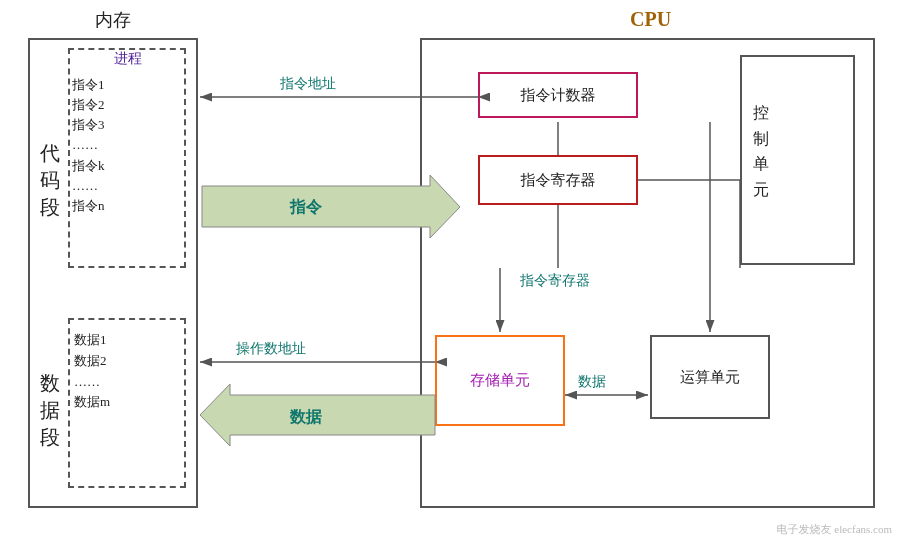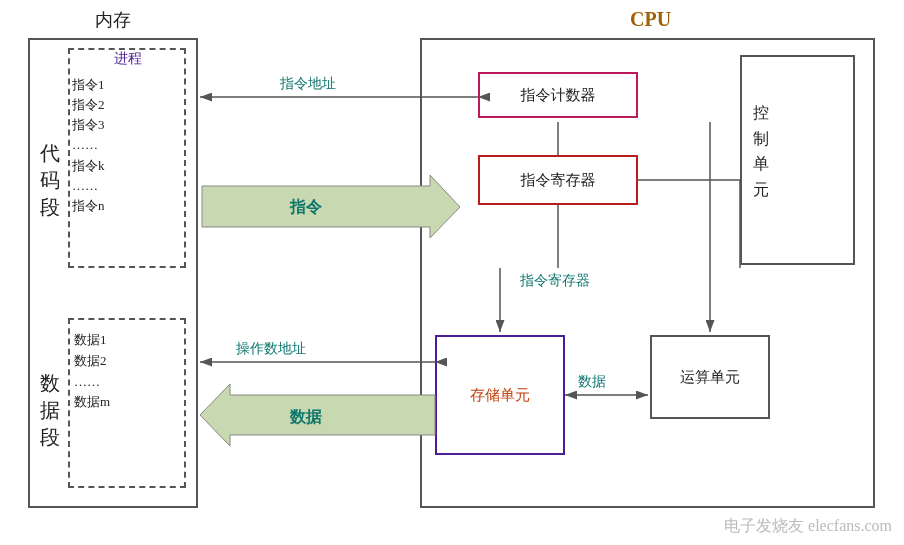--- a/index.html
+++ b/index.html
@@ -182,28 +182,28 @@
       font-size: 15px;
       color: #222;
     }
 
     
     .storage-unit-box {
       position: absolute;
       top: 335px;
       left: 435px;
       width: 130px;
-      height: 120px;
-      border: 2px solid #4c1d95;
+      height: 91px;
+      border: 2px solid #f97316;
       background: #fff;
       display: flex;
       align-items: center;
       justify-content: center;
       font-size: 15px;
-      color: #c2410c;
+      color: #a21caf;
     }
 
     
     .alu-box {
       position: absolute;
       top: 335px;
       left: 650px;
       width: 120px;
       height: 84px;
       border: 2px solid #555;
@@ -327,14 +327,14 @@
 
   </svg>
 
   <div class="arrow-label" style="top:75px; left:280px;">指令地址</div>
   <div class="arrow-label" style="top:197px; left:290px; font-size:16px; font-weight:bold;">指令</div>
   <div class="arrow-label" style="top:340px; left:236px;">操作数地址</div>
   <div class="arrow-label" style="top:407px; left:290px; font-size:16px; font-weight:bold;">数据</div>
   <div class="arrow-label" style="top:272px; left:520px;">指令寄存器</div>
   <div class="arrow-label" style="top:373px; left:578px;">数据</div>
 
-  <div style="position:absolute; bottom:8px; right:12px; font-size:16px; color:#bbb;">电子发烧友 elecfans.com</div>
+  <div style="position:absolute; bottom:8px; right:12px; font-size:11px; color:#bbb;">电子发烧友 elecfans.com</div>
 </div>
 
 </body></html>

